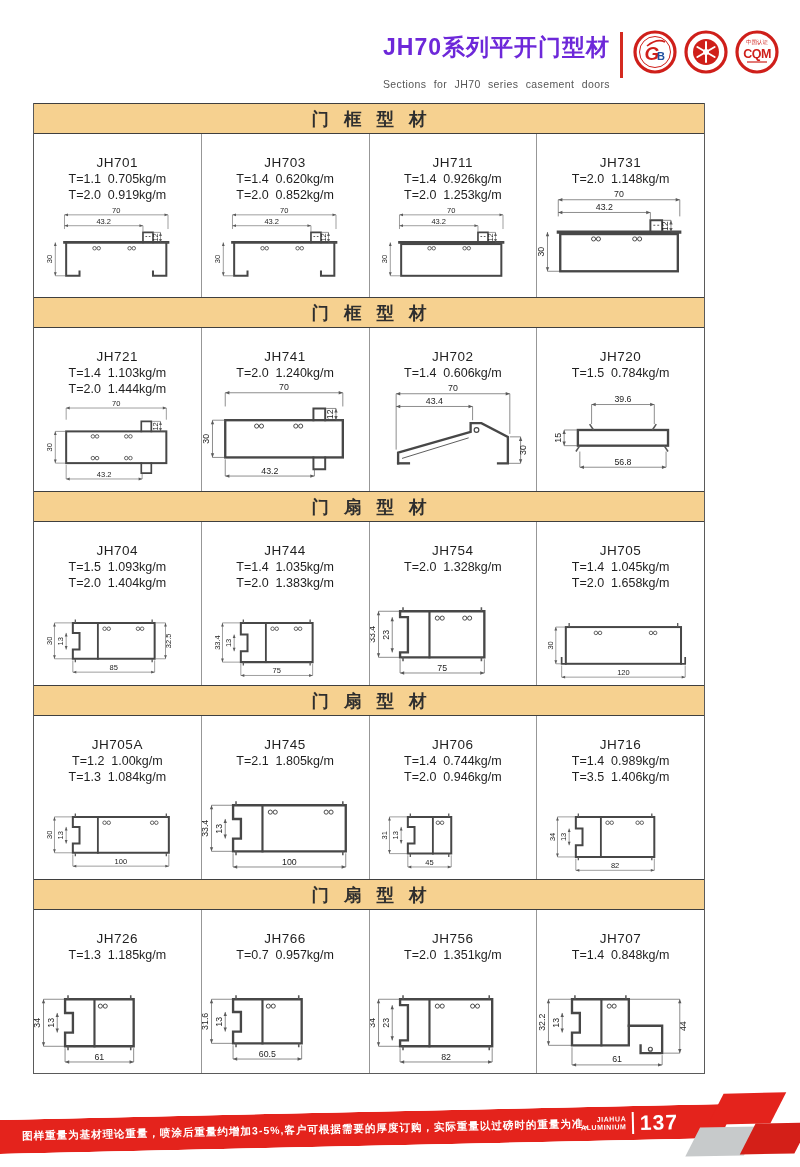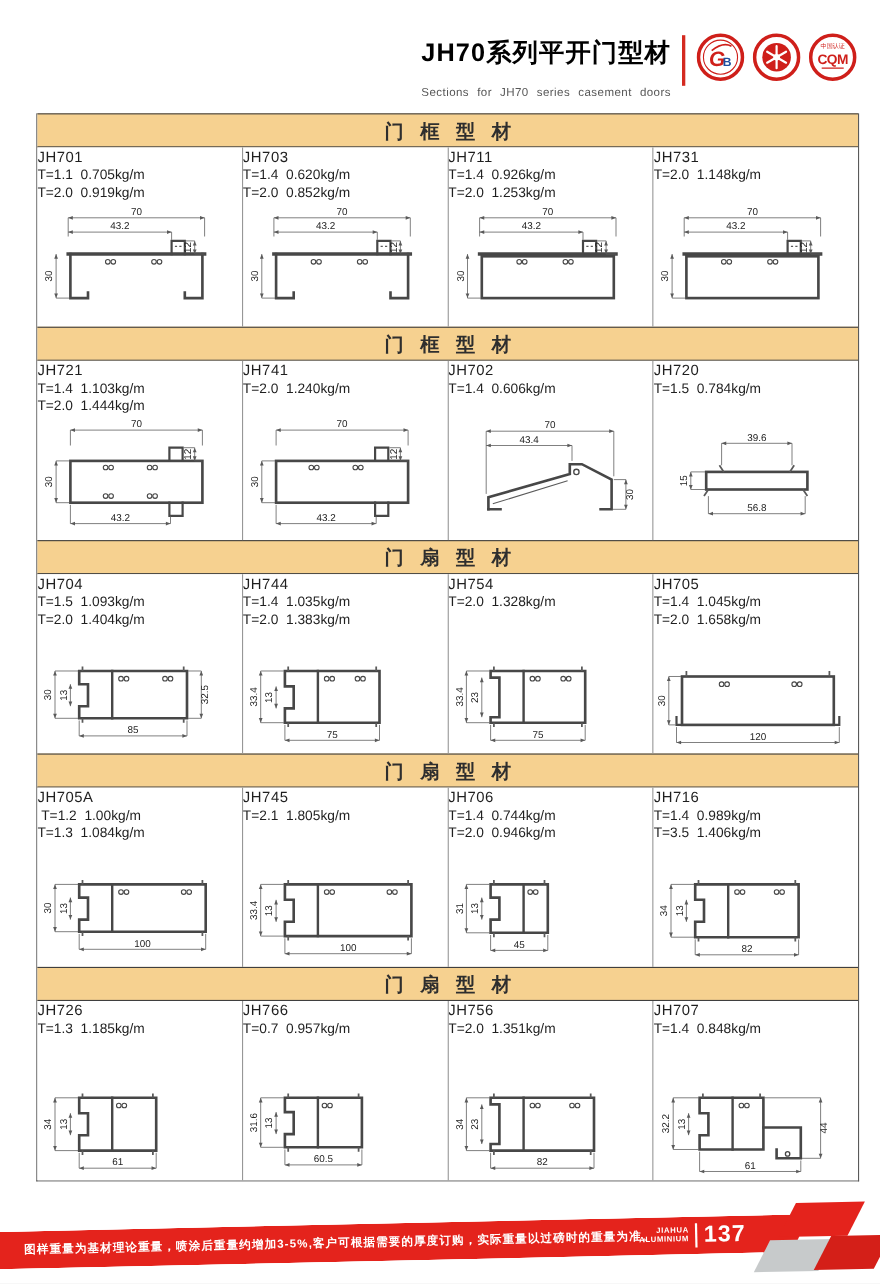--- a/index.html
+++ b/index.html
@@ -2,34 +2,34 @@
 <html><head>
 <meta charset="utf-8">
 <style>
   * { margin:0; padding:0; box-sizing:border-box; }
   body { background:#e9e9e9; font-family:"Liberation Sans", sans-serif; }
   .page { position:relative; width:800px; height:1167px; background:#ffffff; margin:0 auto; overflow:hidden; }
 
   
   .header { position:absolute; top:24px; left:0; right:0; height:64px; }
   .titles { position:absolute; right:190px; top:8px; text-align:right; }
-  .title-cn { font-size:23px; font-weight:bold; color:#000000; letter-spacing:1px; white-space:nowrap; }
+  .title-cn { font-size:23px; font-weight:bold; color:#6d28d9; letter-spacing:1px; white-space:nowrap; }
   .title-en { font-size:10.5px; color:#565656; letter-spacing:0.4px; word-spacing:4px; margin-top:15px; white-space:nowrap; }
   .header-divider { position:absolute; left:620px; top:8px; width:3px; height:46px; background:#d42a20; }
   .logos { position:absolute; left:633px; top:6px; display:flex; gap:7px; }
   .logo { width:44px; height:44px; display:block; }
 
   
-  .catalog { position:absolute; left:33px; top:103px; width:748px;
+  .catalog { position:absolute; left:33px; top:103px; width:672px;
              border-left:1.5px solid #5a5a5a; border-right:1.5px solid #5a5a5a; border-bottom:1.5px solid #5a5a5a; }
   .section-header { height:31px; background:#f6d190; border-top:1.5px solid #3f3f3f; border-bottom:1.5px solid #3f3f3f;
                     display:flex; align-items:center; justify-content:center;
                     font-size:17.5px; font-weight:bold; color:#2e2e2e; letter-spacing:15px; text-indent:15px; }
   .section-row { display:flex; height:163px; background:#fff; }
-  .cell { flex:1 1 0; border-right:1px solid #979797; display:flex; flex-direction:column; align-items:flex-start; padding-top:1px; overflow:hidden; }
+  .cell { flex:1 1 0; border-right:1px solid #979797; display:flex; flex-direction:column; align-items:center; padding-top:21px; overflow:hidden; }
   .cell:last-child { border-right:none; }
   .code { font-size:13.5px; color:#1f1f1f; letter-spacing:0.5px; }
   .specs { margin-top:1px; text-align:center; }
   .spec { font-size:12.5px; color:#1f1f1f; line-height:1.3; white-space:pre; }
   svg.drawing { margin-top:auto; display:block; }
   svg text { font-family:"Liberation Sans", sans-serif; }
 
   
   .footer-band { position:absolute; left:-12px; top:1112px; width:748px; height:34px; background:#e4231c;
                  transform:rotate(-1.25deg); clip-path:polygon(0 0, 100% 0, calc(100% - 16px) 100%, 0 100%);

